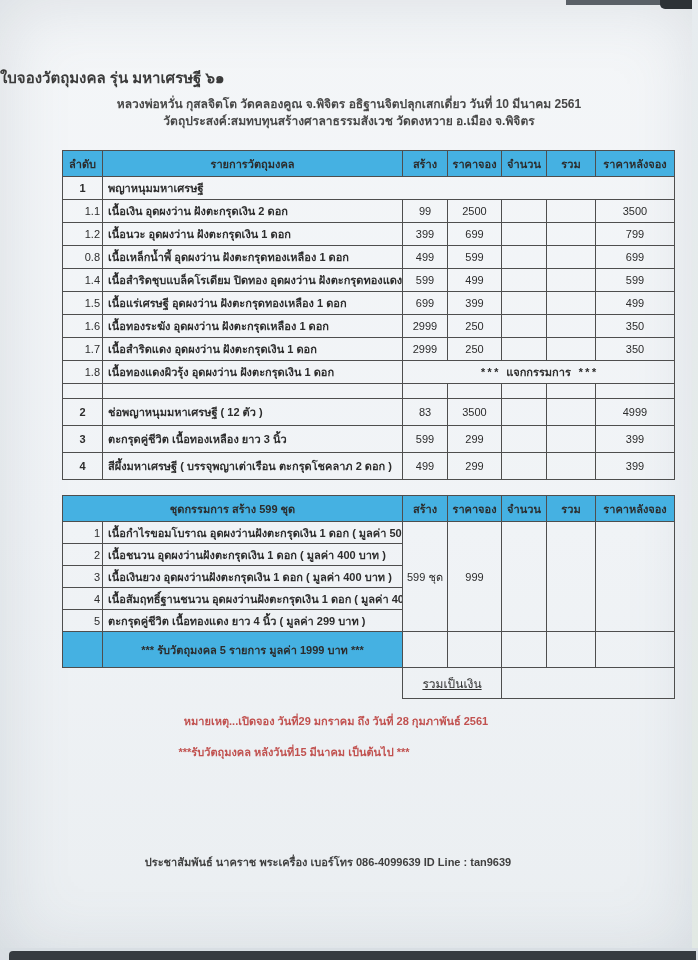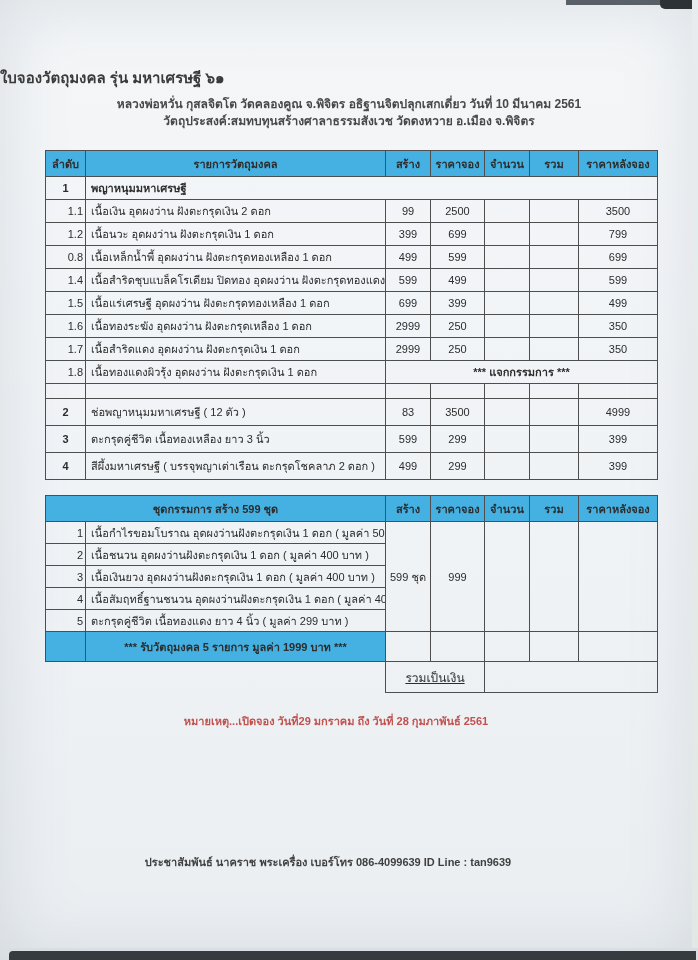--- a/index.html
+++ b/index.html
@@ -23,42 +23,42 @@
 
   .title {
     position:absolute; top:66px; left:0; width:100%;
     text-align:left; font-size:15px; font-weight:bold; color:#3a3a3a;
   }
   .subtitles {
     position:absolute; top:96px; left:0; width:100%;
     text-align:center; font-size:12px; font-weight:bold; color:#474747; line-height:17px;
   }
 
-  table { position:absolute; left:45px; width:612px; border-collapse:collapse; table-layout:fixed; }
+  table { position:absolute; left:62px; width:612px; border-collapse:collapse; table-layout:fixed; }
   #table1 { top:150px; }
   #table2 { top:495px; }
   th, td {
     border:1px solid #4e4e4e; font-size:11px; color:#2c2c2c;
     padding:0 3px; overflow:hidden; white-space:nowrap; vertical-align:middle;
   }
   th { background:var(--blue,#45b1e2); font-weight:bold; height:26px; text-align:center; }
   td.blue { background:var(--blue,#45b1e2); font-weight:bold; text-align:center; }
   tr.item td   { height:23px; }
   tr.group td  { height:23px; font-weight:bold; }
   tr.spacer td { height:15px; }
   tr.big td    { height:27px; }
   tr.t2item td { height:22px; }
-  tr.t2foot td { height:30px; }
+  tr.t2foot td { height:36px; }
   tr.total td  { height:31px; font-size:12px;text-decoration:underline; }
   td.no-r { text-align:right; padding-right:2px; }
   td.c    { text-align:center; }
   td.b    { font-weight:bold; }
-  td.name { padding-left:5px; }
+  td.name { padding-left:5px;font-weight:bold; }
   td.noborder { border:none; background:transparent; }
-  td.note { text-align:center; font-weight:bold; }
+  td.note { text-align:center; font-weight:bold;font-family:Liberation Mono, monospace; }
 
   .red-note { position:absolute; left:0; text-align:center; font-weight:bold; font-size:11px; color:var(--red,#c1514f);padding-left:32px; }
   #note1 { top:712px; width:640px; }
   #note2 { top:743px; width:556px; }
   .contact { position:absolute; top:814px; left:0; width:656px; text-align:center; font-weight:bold; font-size:11px; color:#3f3f3f;margin-top:39px; }
 </style>
 </head>
 <body>
 
 <div class="photo">
@@ -259,20 +259,21 @@
         <tr class="total">
           <td class="noborder"></td>
           <td class="noborder"></td>
           <td class="c" colspan="2">รวมเป็นเงิน</td>
           <td class="c" colspan="3"></td>
         </tr>
       </tbody>
   </table>
 
   <div id="note1" class="red-note">หมายเหตุ...เปิดจอง วันที่29 มกราคม ถึง วันที่ 28 กุมภาพันธ์ 2561</div>
+  <div id="note2" class="red-note">***รับวัตถุมงคล หลังวันที่15 มีนาคม เป็นต้นไป ***</div>
   <div class="contact">ประชาสัมพันธ์ นาคราช พระเครื่อง เบอร์โทร 086-4099639  ID Line : tan9639</div>
 
   <div class="edge-top-right"></div>
   <div class="edge-top-corner"></div>
   <div class="edge-right"></div>
   <div class="edge-bottom-light"></div>
   <div class="edge-bottom"></div>
 </div>
 
 </body></html>

